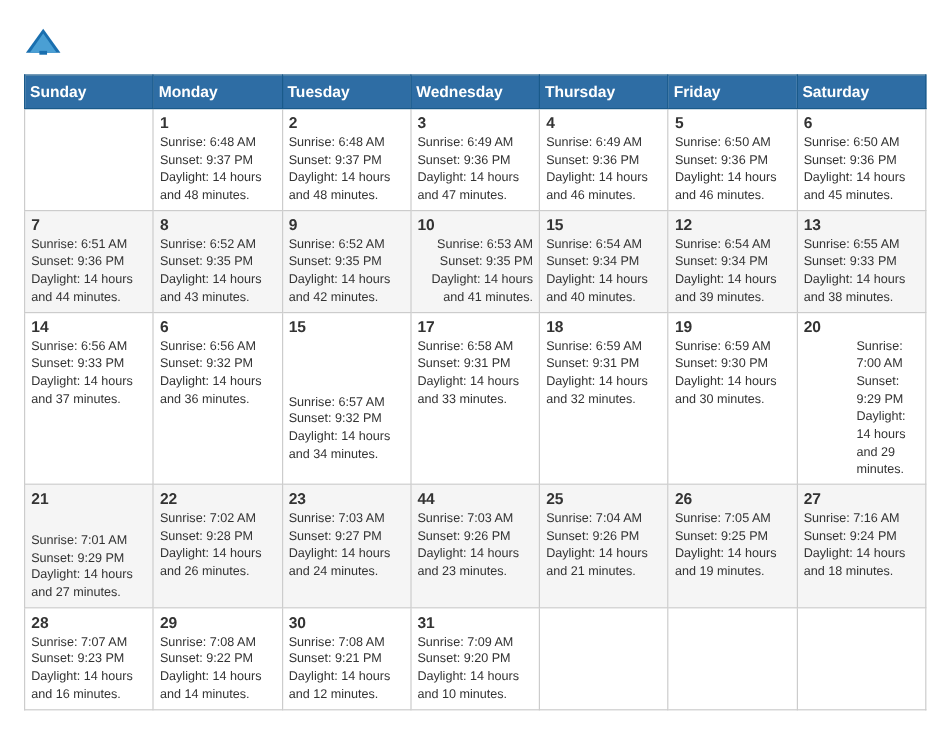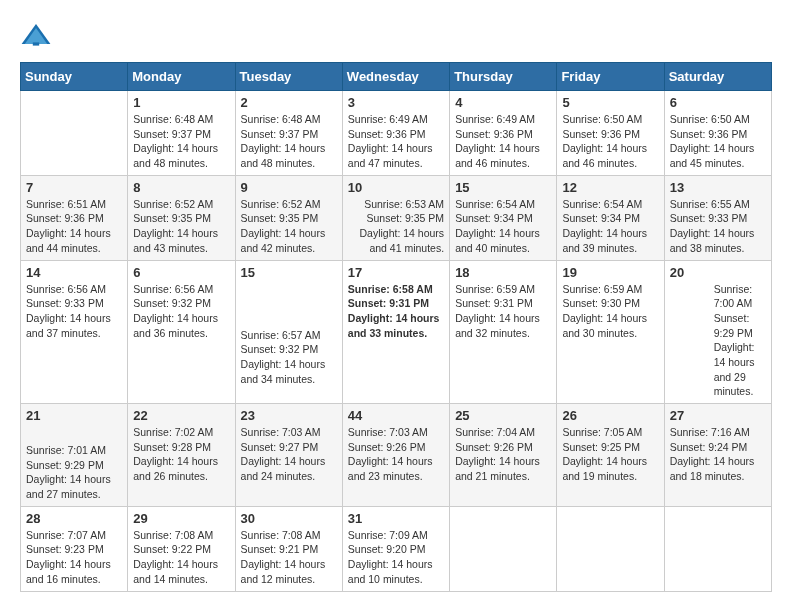--- a/index.html
+++ b/index.html
@@ -239,21 +239,21 @@
         </td>
         <td>
           <span class="date-number">15</span>
           <div class="cell-content" style="white-space: pre-line; margin-top: 48px;">Sunrise: 6:57 AM
 Sunset: 9:32 PM
 Daylight: 14 hours
 and 34 minutes.</div>
         </td>
         <td>
           <span class="date-number">17</span>
-          <div class="cell-content" style="white-space: pre-line; font-weight: bold;">Sunrise: 6:58 AM
+          <div class="cell-content" style="white-space: pre-line;">Sunrise: 6:58 AM
 Sunset: 9:31 PM
 Daylight: 14 hours
 and 33 minutes.</div>
         </td>
         <td>
           <span class="date-number">18</span>
           <div class="cell-content" style="white-space: pre-line;">Sunrise: 6:59 AM
 Sunset: 9:31 PM
 Daylight: 14 hours
 and 32 minutes.</div>

